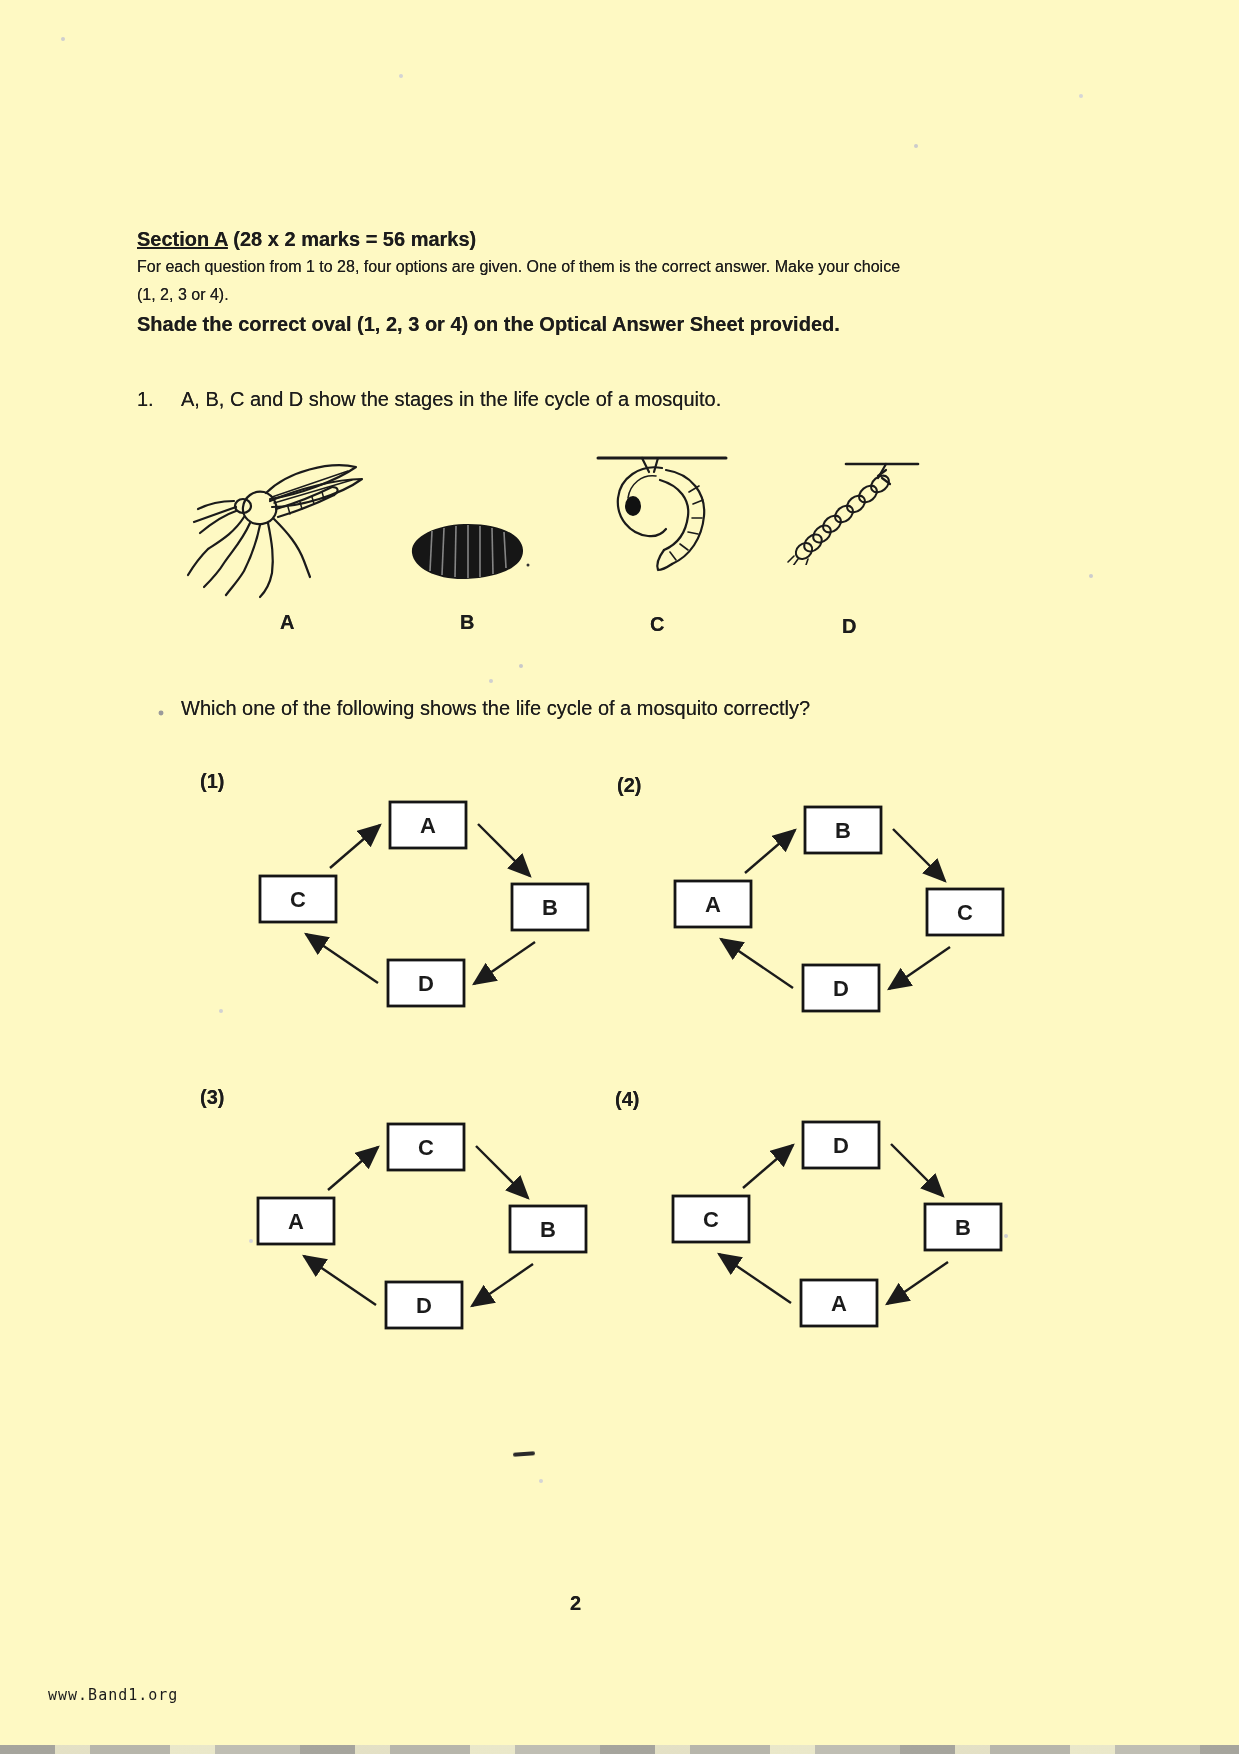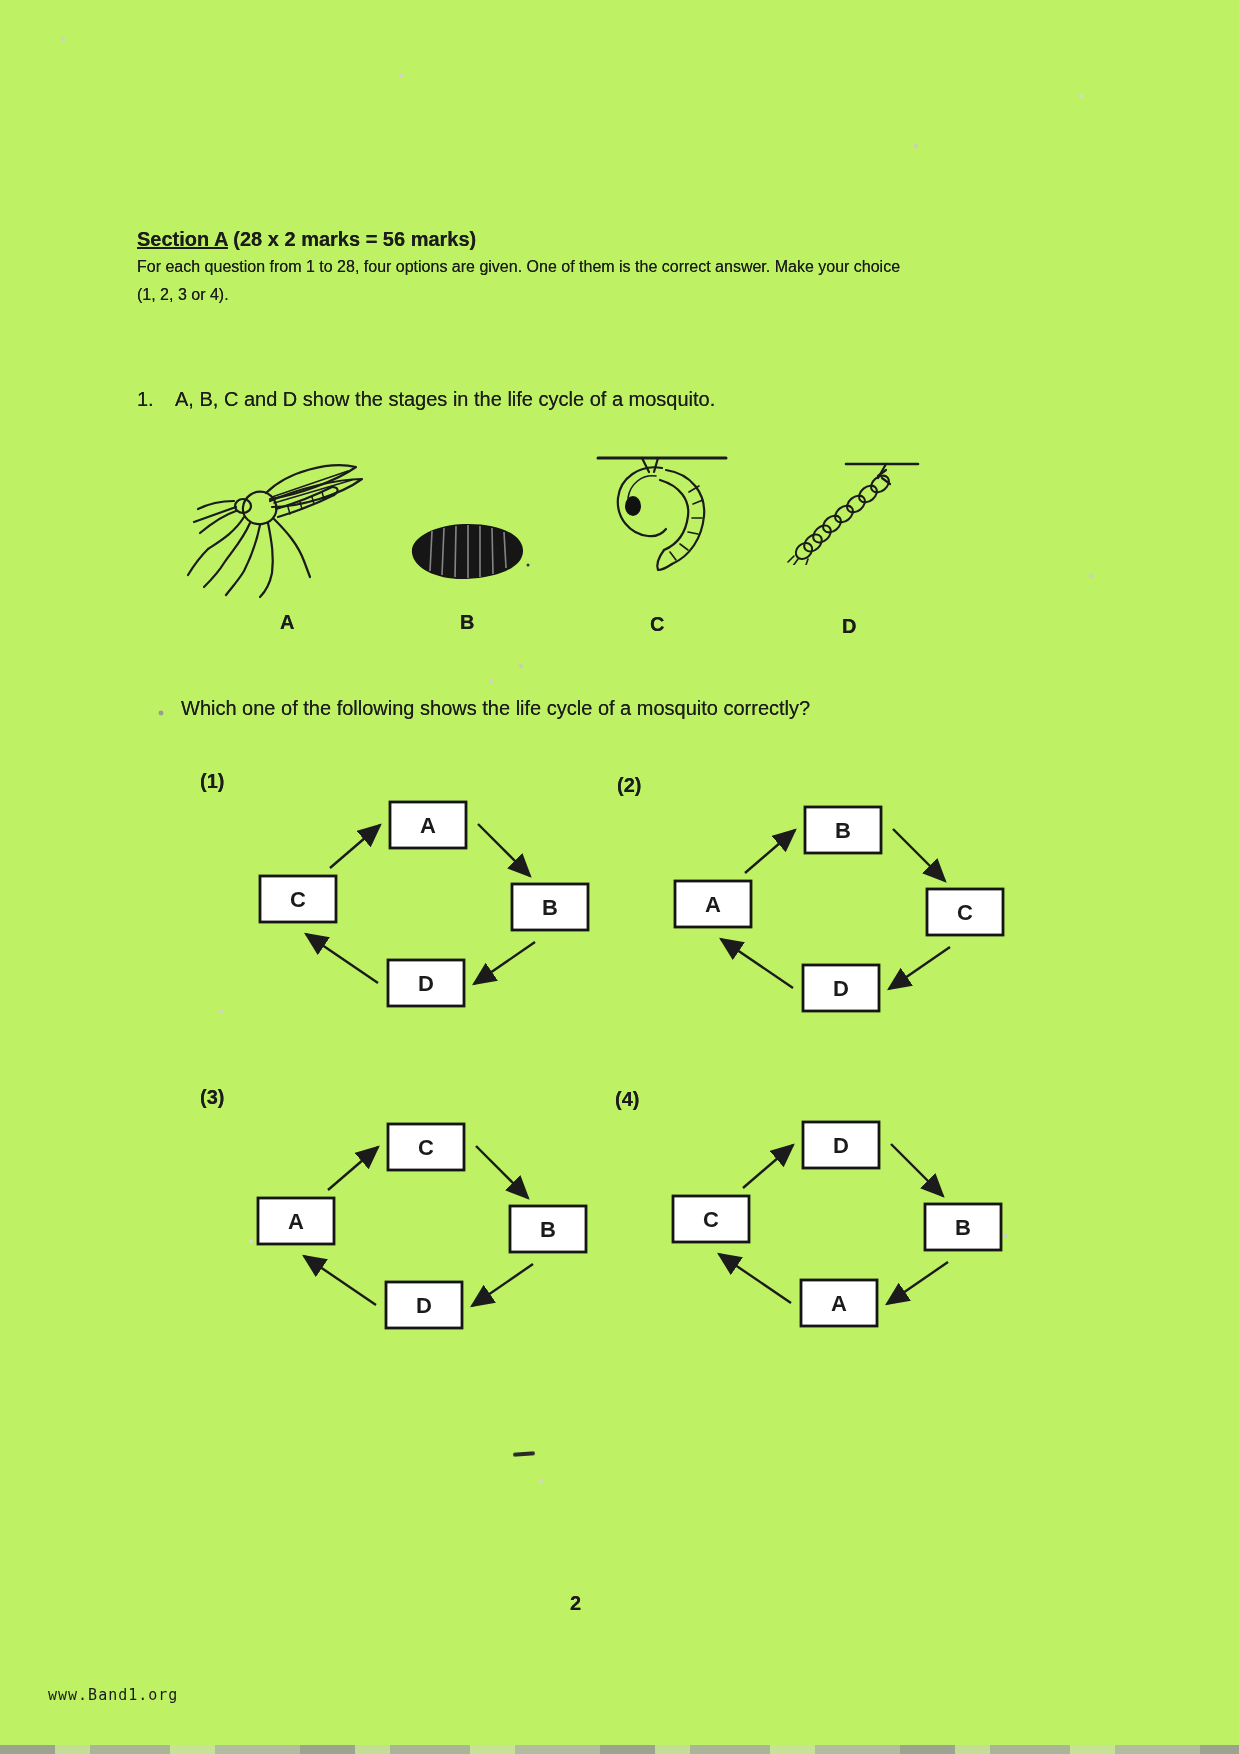--- a/index.html
+++ b/index.html
@@ -1,19 +1,19 @@
 <!DOCTYPE html>
 <html><head>
 <meta charset="utf-8">
 <style>
   html,body{margin:0;padding:0;background:#e9e9e9;}
   .page{
     position:relative;
     width:1239px;height:1754px;
-    background:#bef264;
+    background:#fef9c3;
     overflow:hidden;
     font-family:"Liberation Sans",sans-serif;
     color:#1c1c1c;
   }
   .abs{position:absolute;}
   .ink{color:#1c1c1c;text-shadow:0 0 0.4px rgba(10,10,10,0.75);}
   .bold{font-weight:700;}
   .hdr-line{font-size:20px;line-height:28px;}
   .underline{text-decoration:underline;}
   .instr{width:782px;font-size:16px;line-height:28px;}
@@ -58,23 +58,24 @@
 <body>
 
 <div class="page">
 
   <div class="abs speck-layer"></div>
 
   <div class="abs hdr-line ink bold" style="left:137px;top:225px;">
     <span class="underline">Section A</span><span> (28 x 2 marks = 56 marks)</span>
   </div>
   <div class="abs instr ink" style="left:137px;top:253px;">For each question from 1 to 28, four options are given. One of them is the correct answer. Make your choice (1, 2, 3 or 4).</div>
+  <div class="abs hdr-line ink bold" style="left:137px;top:310px;width:800px;">Shade the correct oval (1, 2, 3 or 4) on the Optical Answer Sheet provided.</div>
 
   <div class="abs qrow ink" style="left:137px;top:388px;">1.</div>
-  <div class="abs qrow ink" style="left:175px;top:388px;">A, B, C and D show the stages in the life cycle of a mosquito.</div>
+  <div class="abs qrow ink" style="left:181px;top:388px;">A, B, C and D show the stages in the life cycle of a mosquito.</div>
 
   <svg class="abs" style="left:180px;top:445px;" width="215" height="155" viewBox="0 0 215 155">
     <path class="draw" d="M14,77 L56,62"></path>
     <path class="draw" d="M18,64 C30,58 42,56 54,56"></path>
     <path class="draw" d="M20,88 C32,78 44,70 56,66"></path>
     <ellipse class="draw" cx="63" cy="61" rx="8" ry="7"></ellipse>
     <path class="draw" d="M70,50 C62,56 60,68 68,75 C76,82 90,80 95,70 C99,61 94,50 84,47 C79,46 74,47 70,50 Z"></path>
     <path class="draw" d="M86,48 C108,26 150,16 176,22 C156,36 118,50 90,54"></path>
     <path class="draw" d="M90,56 C118,44 156,34 182,34 C160,50 120,62 92,62"></path>
     <path class="draw" style="stroke-width:1.4" d="M92,52 L168,26"></path>

